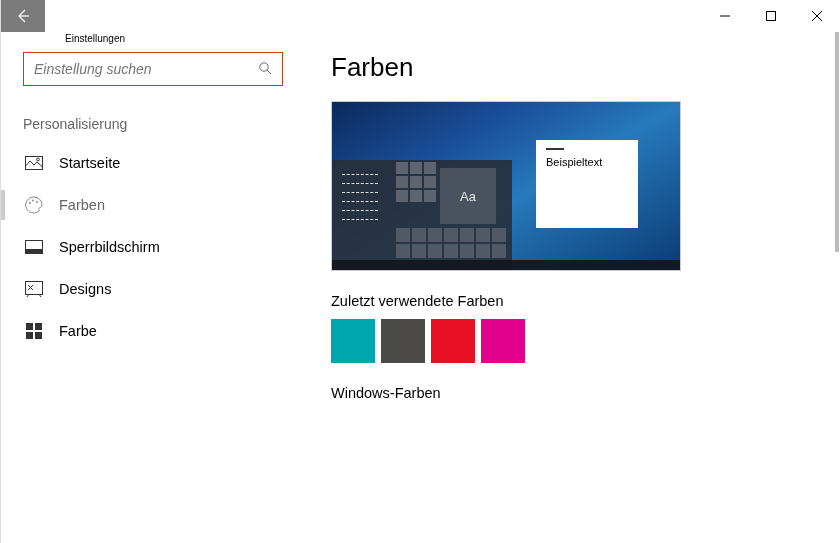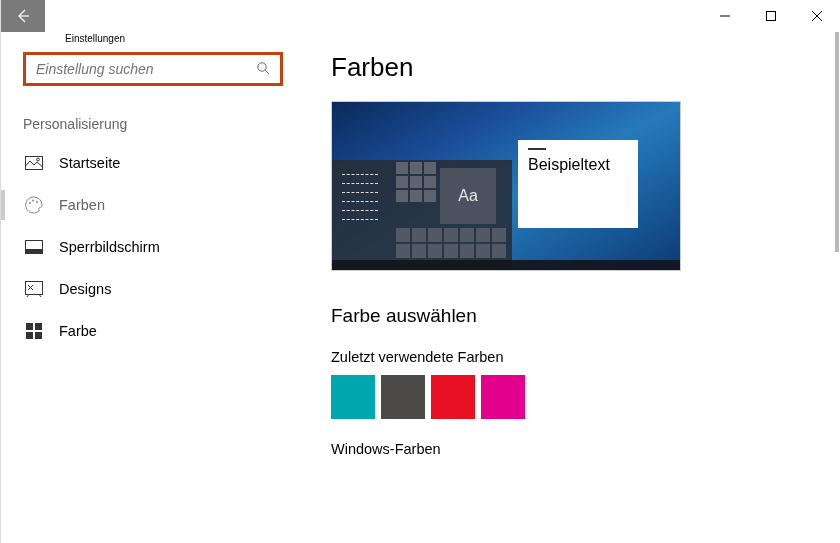--- a/index.html
+++ b/index.html
@@ -63,21 +63,21 @@
     display: flex;
     align-items: center;
     gap: 14px;
     padding: 6px 0 18px 0;
     cursor: pointer;
   }
   .home-label { font-size: 15px; }
   .search-box {
     width: 260px;
     height: 34px;
-    border: 3px solid #c2410c;
+    border: 1px solid #c2410c;
     display: flex;
     align-items: center;
     padding: 12px 10px;
   }
   .search-input {
     border: none;
     outline: none;
     flex: 1;
     font-size: 14px;
     color: #333;
@@ -153,21 +153,21 @@
   }
   .preview-tile.aa {
     left: 108px;
     top: 66px;
     width: 56px;
     height: 56px;
     display: flex;
     align-items: center;
     justify-content: center;
     color: #e5e5e5;
-    font-size: 16px;
+    font-size: 13px;
     background: rgba(80,85,98,0.9);
   }
   .preview .lines {
     position: absolute;
     left: 10px;
     top: 72px;
   }
   .preview .lines div {
     width: 36px;
     border-top: 1px dashed #ddd;
@@ -190,25 +190,25 @@
     display: grid;
     grid-template-columns: repeat(7, 14px);
     grid-auto-rows: 14px;
     gap: 2px;
   }
   .grid-below div { background: rgba(90,95,108,0.85); }
   .preview-window {
     position: absolute;
     right: 42px;
     top: 38px;
-    width: 120px;
+    width: 102px;
     height: 88px;
     background: #fff;
     padding: 8px 10px;
-    font-size: 16px;
+    font-size: 11px;
   }
   .preview-window .bar {
     width: 18px;
     border-top: 2px solid #333;
     margin-bottom: 6px;
   }
   .preview-taskbar {
     position: absolute;
     left: 0; right: 0; bottom: 0;
     height: 10px;
@@ -402,21 +402,20 @@
           <div></div>
           <div></div>
         </div>
       <div class="preview-window">
         <div class="bar"></div>
         <span>Beispieltext</span>
       </div>
       <div class="preview-taskbar"></div>
     </div>
 
-    <h2 class="section-heading">Farbe auswählen</h2>
 
 
     <div class="sub-heading">Zuletzt verwendete Farben</div>
     <div class="swatches">
       <div class="swatch" style="background:#00a6ad"></div>
       <div class="swatch" style="background:#4c4a48"></div>
       <div class="swatch" style="background:#e81123"></div>
       <div class="swatch" style="background:#e3008c"></div>
     </div>
 

